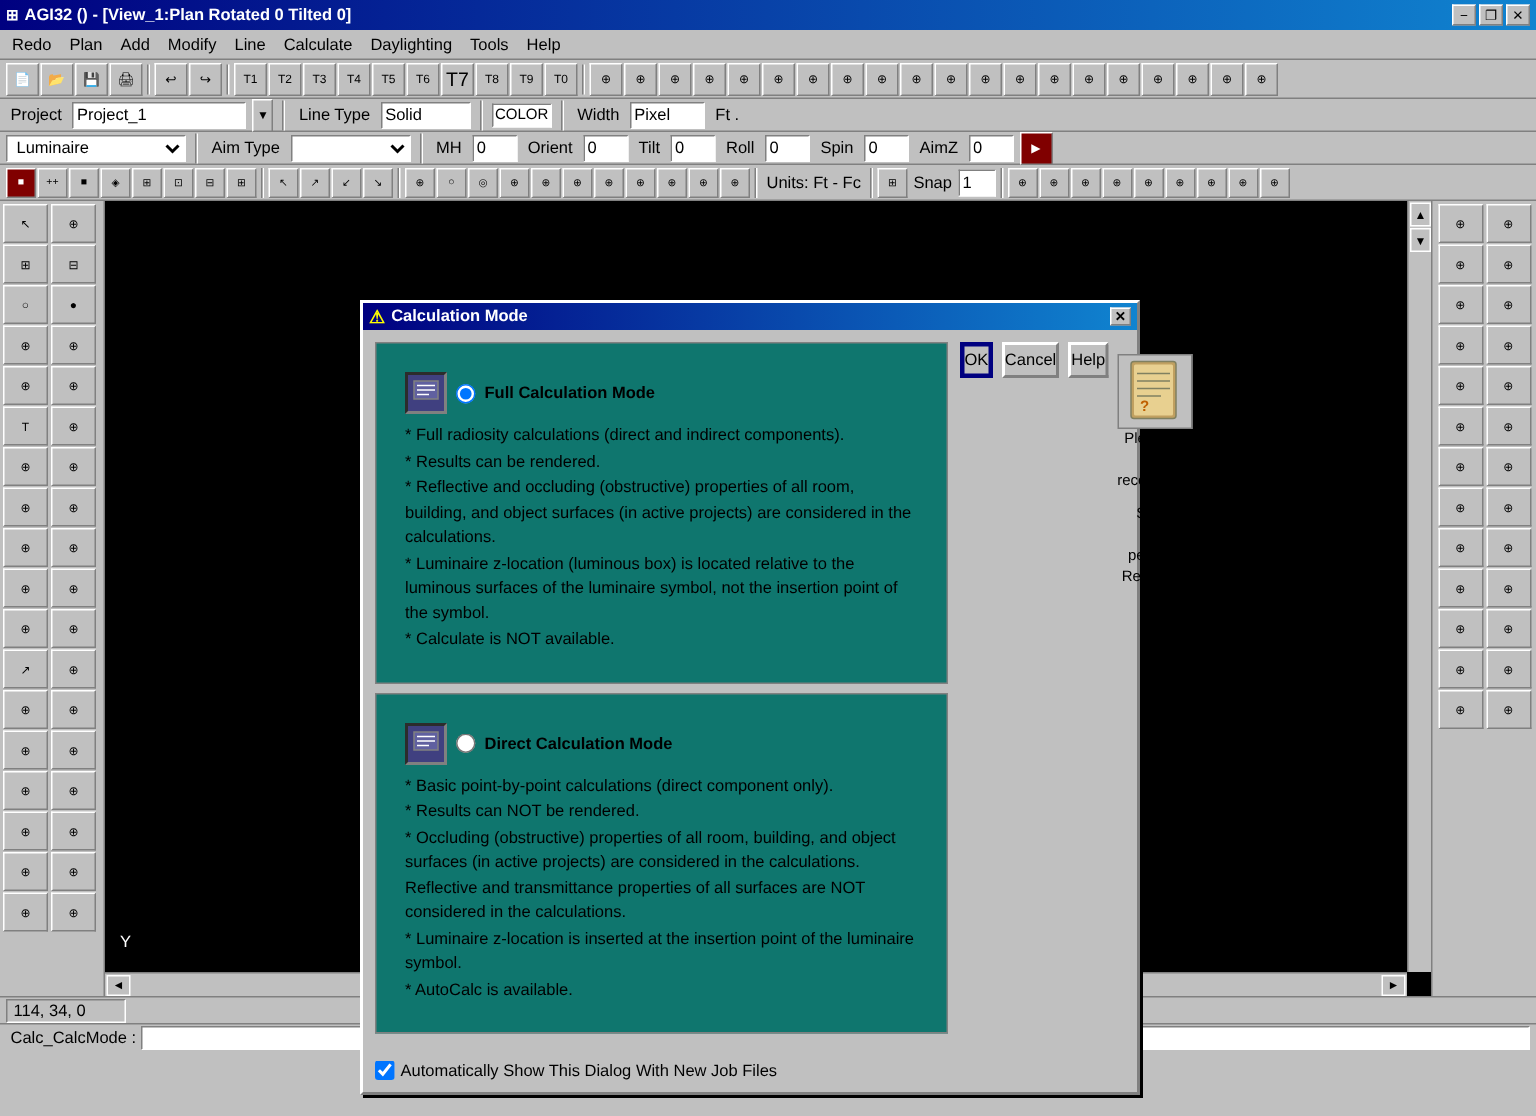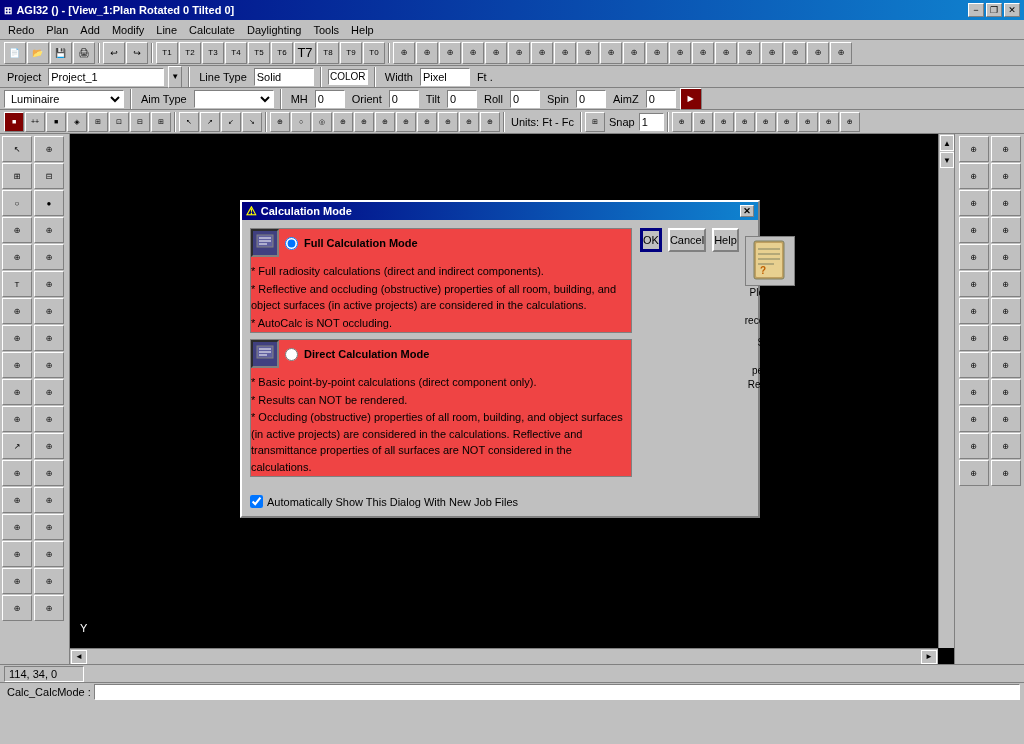--- a/index.html
+++ b/index.html
@@ -308,23 +308,23 @@
       align-items: center;
       justify-content: center;
     }
     .dialog-btn.default {
       border: 3px solid #000;
       border-color: #000080;
     }
 
     .radio-section {
       border: 1px solid #808080;
-      background: #ef4444;
+      background: #0f766e;
       margin-bottom: 6px;
-      padding: 0;
+      padding: 19px;
     }
     .radio-header {
       display: flex;
       align-items: center;
       gap: 6px;
       margin-bottom: 6px;
     }
     .radio-icon {
       width: 24px;
       height: 24px;
@@ -758,42 +758,46 @@
                 <line x1="4" y1="5" x2="16" y2="5" stroke="white" stroke-width="1"></line>
                 <line x1="4" y1="8" x2="16" y2="8" stroke="white" stroke-width="1"></line>
                 <line x1="4" y1="11" x2="12" y2="11" stroke="white" stroke-width="1"></line>
               </svg>
             </div>
             <input type="radio" name="calcmode" checked="" style="">
             <span class="radio-label">Full Calculation Mode</span>
           </div>
           <div class="radio-text">
             <p>* Full radiosity calculations (direct and indirect components).</p>
+            <p>* Results can be rendered.</p>
             <p>* Reflective and occluding (obstructive) properties of all room, building, and object surfaces (in active projects) are considered in the calculations.</p>
-            <p>* AutoCalc is NOT occluding.</p>
+            <p>* Luminaire z-location (luminous box) is located relative to the luminous surfaces of the luminaire symbol, not the insertion point of the symbol.</p>
+            <p>* Calculate is NOT available.</p>
           </div>
         </div>
 
         <div class="radio-section">
           <div class="radio-header">
             <div class="radio-icon" style="background:#404080; width:28px; height:28px; border:2px inset #808080;">
               <svg width="20" height="20" viewBox="0 0 20 20">
                 <rect x="2" y="2" width="16" height="12" fill="#6060a0" stroke="#808080"></rect>
                 <line x1="4" y1="5" x2="16" y2="5" stroke="white" stroke-width="1"></line>
                 <line x1="4" y1="8" x2="16" y2="8" stroke="white" stroke-width="1"></line>
                 <line x1="4" y1="11" x2="12" y2="11" stroke="white" stroke-width="1"></line>
               </svg>
             </div>
             <input type="radio" name="calcmode" style="">
             <span class="radio-label">Direct Calculation Mode</span>
           </div>
           <div class="radio-text">
             <p>* Basic point-by-point calculations (direct component only).</p>
             <p>* Results can NOT be rendered.</p>
             <p>* Occluding (obstructive) properties of all room, building, and object surfaces (in active projects) are considered in the calculations. Reflective and transmittance properties of all surfaces are NOT considered in the calculations.</p>
+            <p>* Luminaire z-location is inserted at the insertion point of the luminaire symbol.</p>
+            <p>* AutoCalc is available.</p>
           </div>
         </div>
       </div>
 
       <div class="dialog-right">
         <div class="dialog-btn default">OK</div>
         <div class="dialog-btn">Cancel</div>
         <div class="dialog-btn">Help</div>
 
         <div style="margin-top:8px;">

